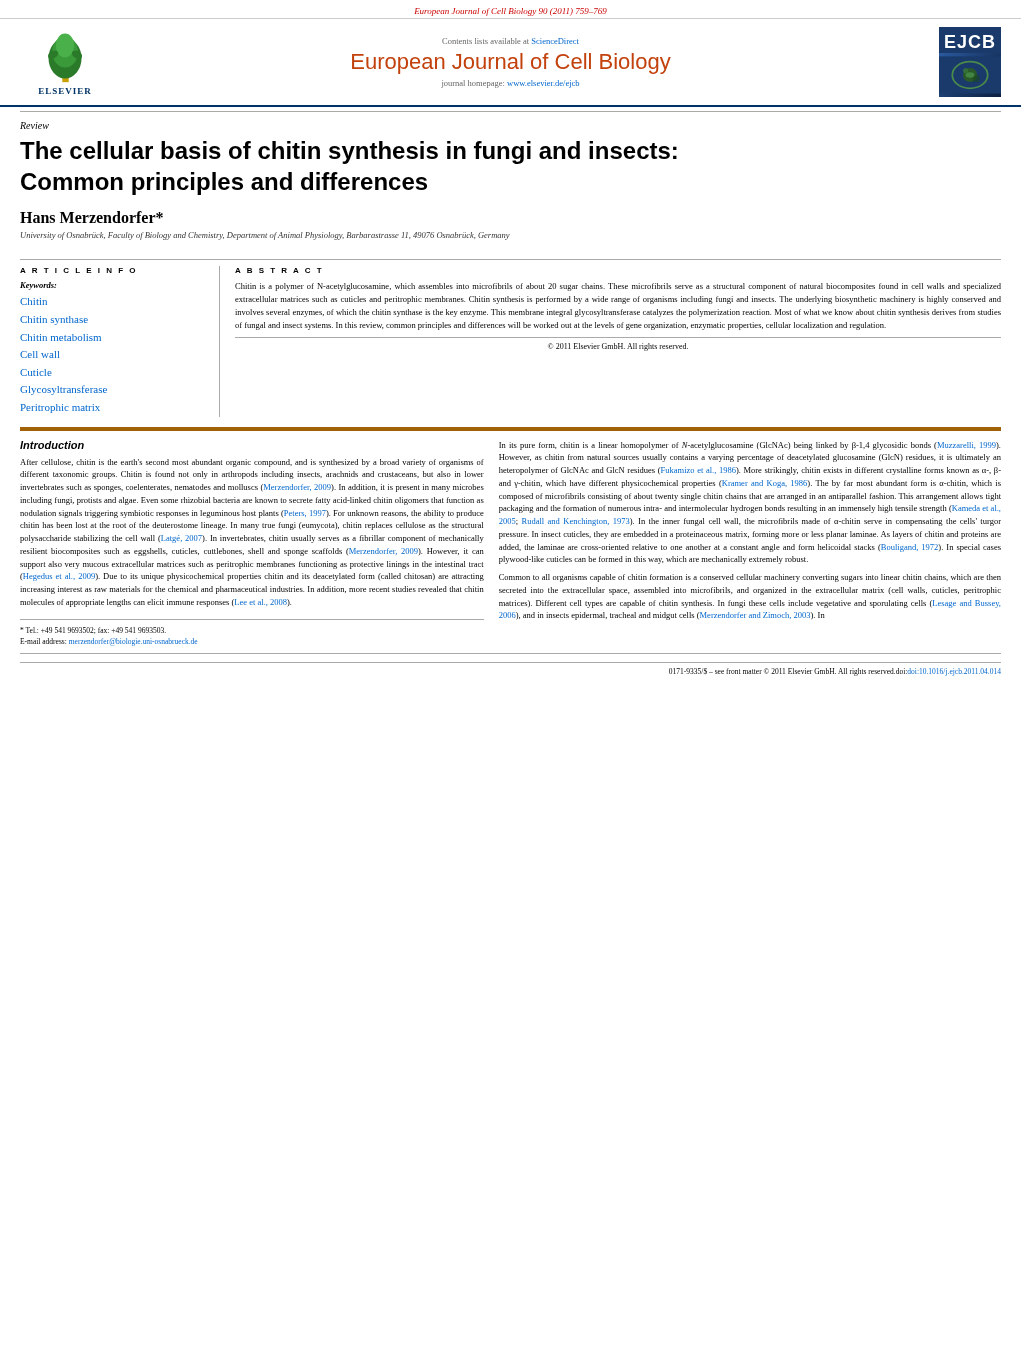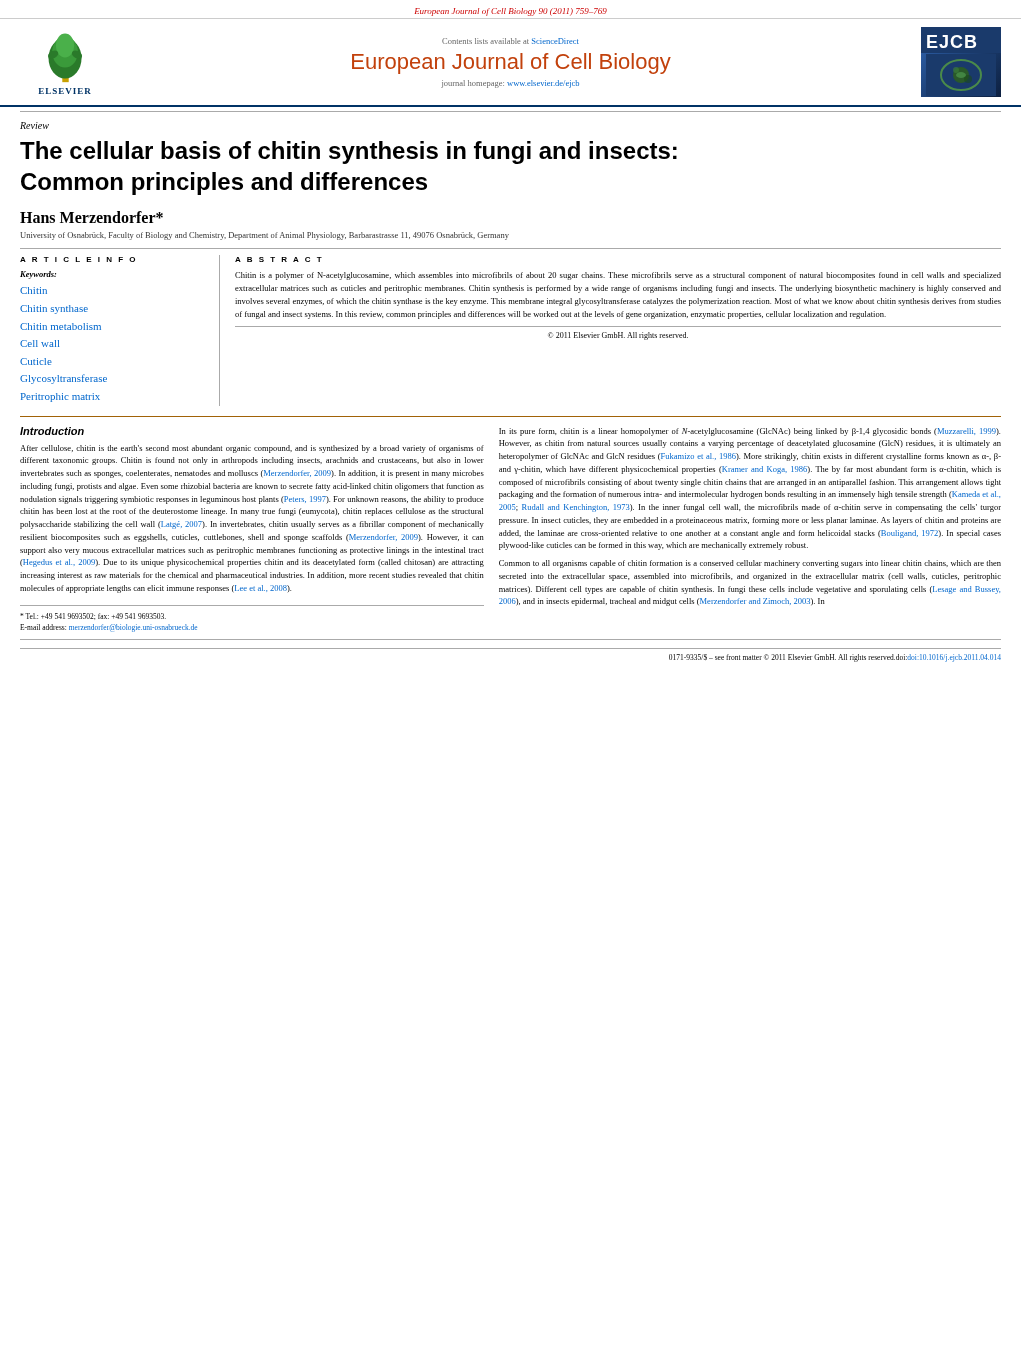--- a/index.html
+++ b/index.html
@@ -87,21 +87,21 @@
       color: #0066cc;
       text-decoration: none;
     }
     .ejcb-logo {
       width: 90px;
       flex-shrink: 0;
       display: flex;
       justify-content: flex-end;
     }
     .ejcb-box {
-      width: 80px;
+      width: 62px;
       height: 70px;
       background: #1a3a6b;
       position: relative;
       display: flex;
       flex-direction: column;
       align-items: flex-start;
       justify-content: flex-start;
       overflow: hidden;
     }
     .ejcb-text-logo {
@@ -149,22 +149,23 @@
 
     
     .author-name {
       font-size: 16px;
       font-weight: bold;
       color: #000;
       margin-bottom: 3px;
     }
     .author-affiliation {
       font-size: 8.5px;
+      font-style: italic;
       color: #333;
-      margin-bottom: 8px;
+      margin-bottom: 19px;
     }
 
     
     .article-info-row {
       display: flex;
       border-top: 1px solid #aaa;
       margin-bottom: 10px;
       padding-top: 6px;
     }
     .article-info-left {
@@ -218,21 +219,21 @@
       text-align: center;
       margin-top: 6px;
       border-top: 1px solid #aaa;
       padding-top: 4px;
     }
 
     
     .body-content {
       display: flex;
       gap: 15px;
-      border-top: 1px solid #a16207;
+      border-top: 4px solid #a16207;
       padding-top: 8px;
     }
     .col-left {
       width: 48%;
     }
     .col-right {
       width: 52%;
     }
 
     .section-title {

